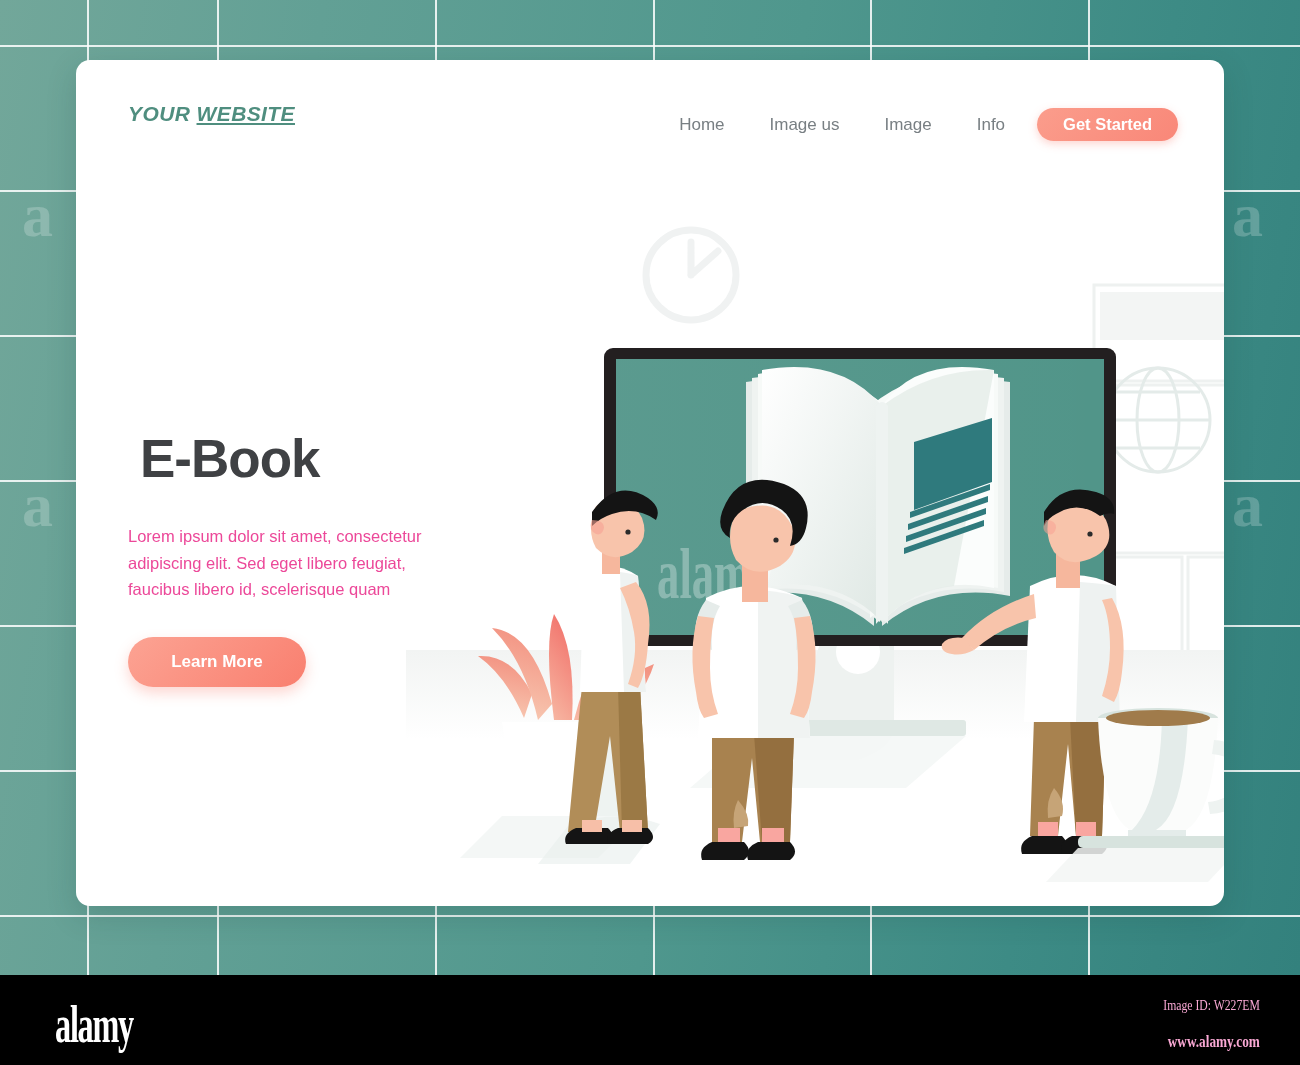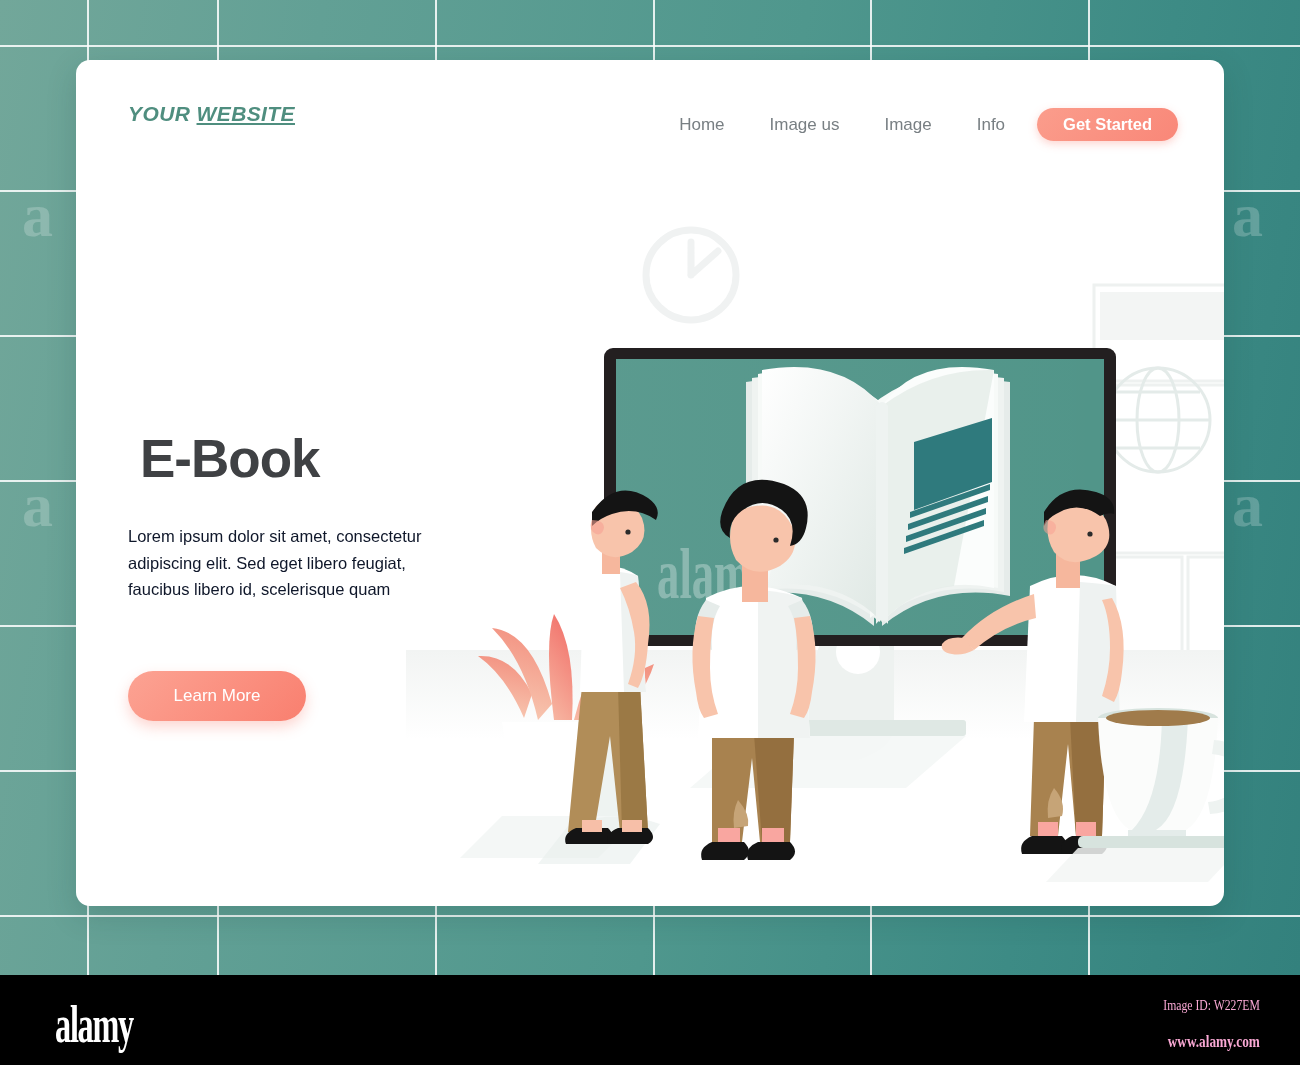--- a/index.html
+++ b/index.html
@@ -52,26 +52,26 @@
     display:inline-block;background:linear-gradient(135deg,#fb9d8c 0%,#f98778 100%);
     color:#fff;font-size:16.5px;font-weight:700;
     padding:7px 26px;border-radius:22px;border:none;white-space:nowrap;
     box-shadow:0 3px 8px rgba(249,135,120,.35);cursor:pointer;
   }
 
   
   .copy{position:absolute;left:52px;top:360px;width:360px;}
   .h1{font-size:53px;font-weight:700;color:#3f4144;margin:12px;letter-spacing:-1px;line-height:1;}
   .lead{
-    margin:38px 0 16px 0;font-size:16.5px;line-height:1.62;color:#0f172a;width:320px;
+    margin:38px 0 8px 0;font-size:16.5px;line-height:1.62;color:#ec4899;width:320px;
   }
   .learn{
-    margin-top:52px;display:inline-block;
+    margin-top:26px;display:inline-block;
     background:linear-gradient(135deg,#fca393 0%,#f97f6f 100%);
-    color:#fff;font-size:17px;font-weight:400;
+    color:#fff;font-size:17px;font-weight:700;
     padding:15px 0;width:178px;text-align:center;border-radius:26px;border:none;
     box-shadow:0 6px 14px rgba(249,127,111,.32);cursor:pointer;
   }
 
   
   .illus{position:absolute;left:330px;top:60px;width:818px;height:786px;}
   .illus svg{display:block;}
 
   
   .bar{

